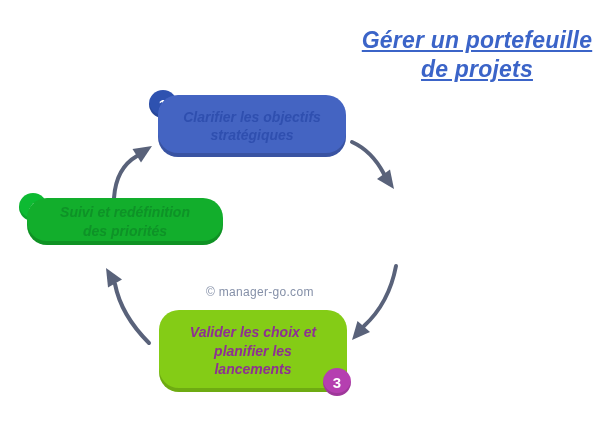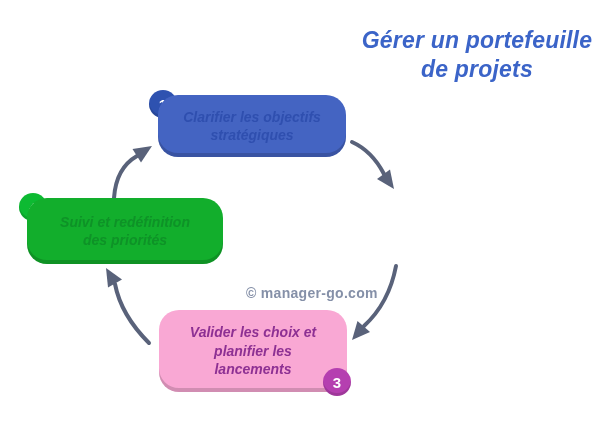--- a/index.html
+++ b/index.html
@@ -26,20 +26,21 @@
     left: 358px;
     top: 26px;
     width: 238px;
     text-align: center;
     font-size: 23px;
     font-weight: bold;
     font-style: italic;
     line-height: 1.28;
     white-space: pre-line;
     letter-spacing: 0.2px;
+    text-decoration: underline;
   }
   .step {
     position: absolute;
   }
   .box {
     position: absolute;
     left: 0; top: 0; right: 0; bottom: 0;
     border-radius: 20px;
     box-shadow: inset 0 -4px 0 rgba(0,0,0,0.16);
     display: flex;
@@ -71,24 +72,23 @@
   .badge-num {
     color: #ffffff;
     font-size: 15px;
     font-weight: bold;
     font-style: normal;
   }
   .watermark {
     position: absolute;
     left: 206px;
     top: 285px;
-    font-size: 14px;
-    font-weight: bold;
+    font-size: 12px;
+    font-weight: normal;
     letter-spacing: 0.3px;
-    margin-left: 40px;
   }
 </style>
 </head>
 <body>
 
 <div id="canvas">
 
   <div class="diagram-title" style="color: rgb(59, 100, 200);">Gérer un portefeuille
 de projets</div>
 
@@ -119,28 +119,28 @@
       <div class="label" style="color: rgb(47, 79, 175);">Clarifier les objectifs
 stratégiques</div>
     </div>
   </div>
 
 
   <div class="step" style="left:159px; top:310px; width:188px; height:82px;">
     <span class="badge front" style="left: 164px; top: 58px; background: rgb(181, 63, 176);">
       <span class="badge-num">3</span>
     </span>
-    <div class="box" style="background: #f9a8d4;">
+    <div class="box" style="background: #84cc16;">
       <div class="label" style="color: rgb(141, 48, 147);">Valider les choix et
 planifier les
 lancements</div>
     </div>
   </div>
 
-  <div class="step" style="left:27px; top:198px; width:196px; height:66px;">
+  <div class="step" style="left:27px; top:198px; width:196px; height:47px;">
     <span class="badge" style="left: -8px; top: -5px; background: rgb(13, 186, 50);">
       <span class="badge-num">4</span>
     </span>
     <div class="box" style="background: rgb(18, 174, 44);">
       <div class="label" style="color: rgb(14, 146, 39);">Suivi et redéfinition
 des priorités</div>
     </div>
   </div>
 
   <div class="watermark" style="color: rgb(133, 144, 168);">© manager-go.com</div>

